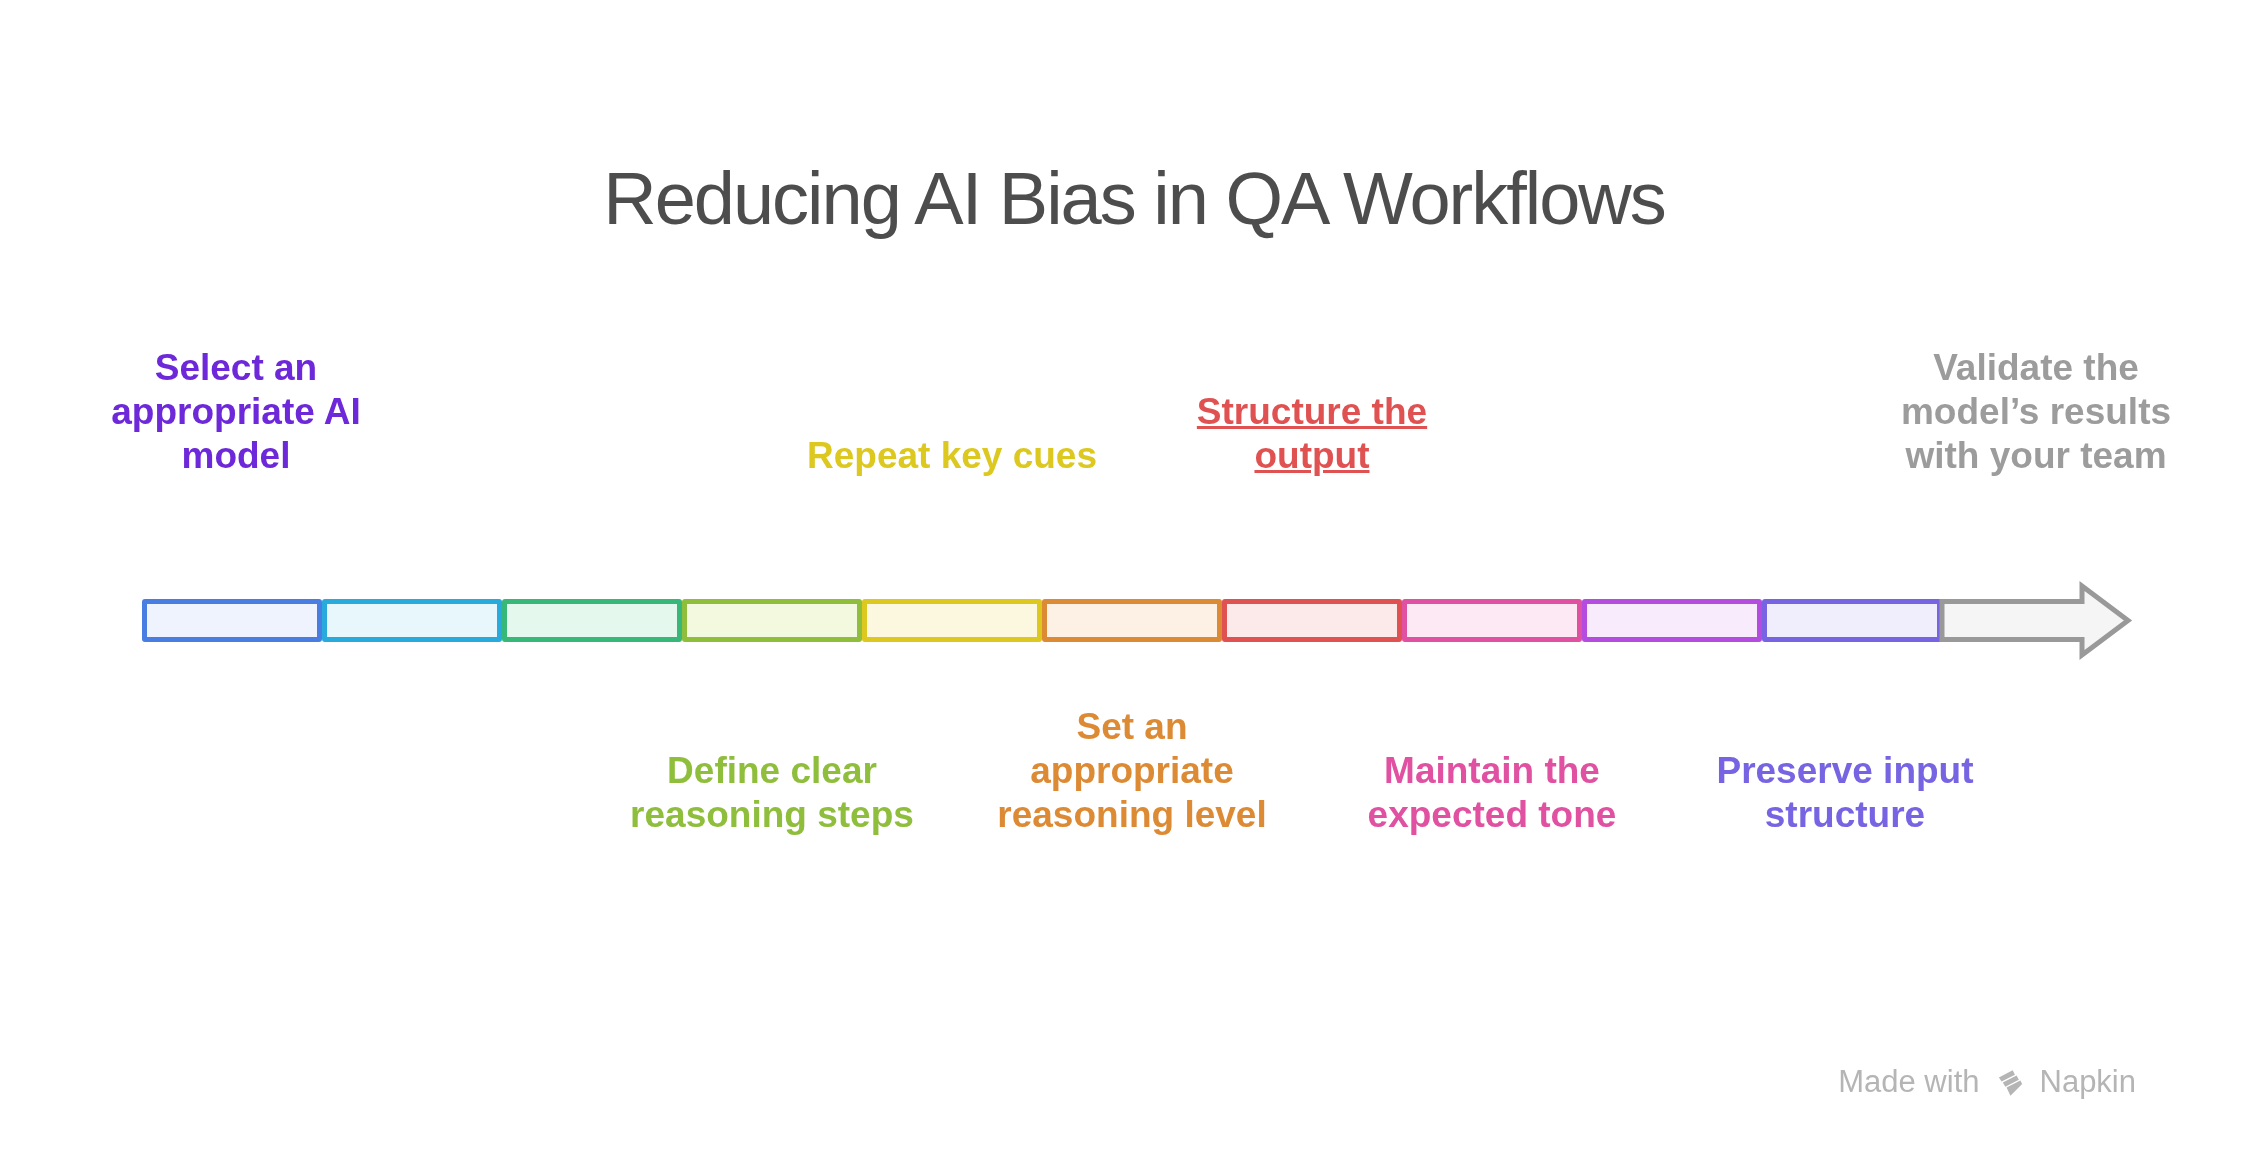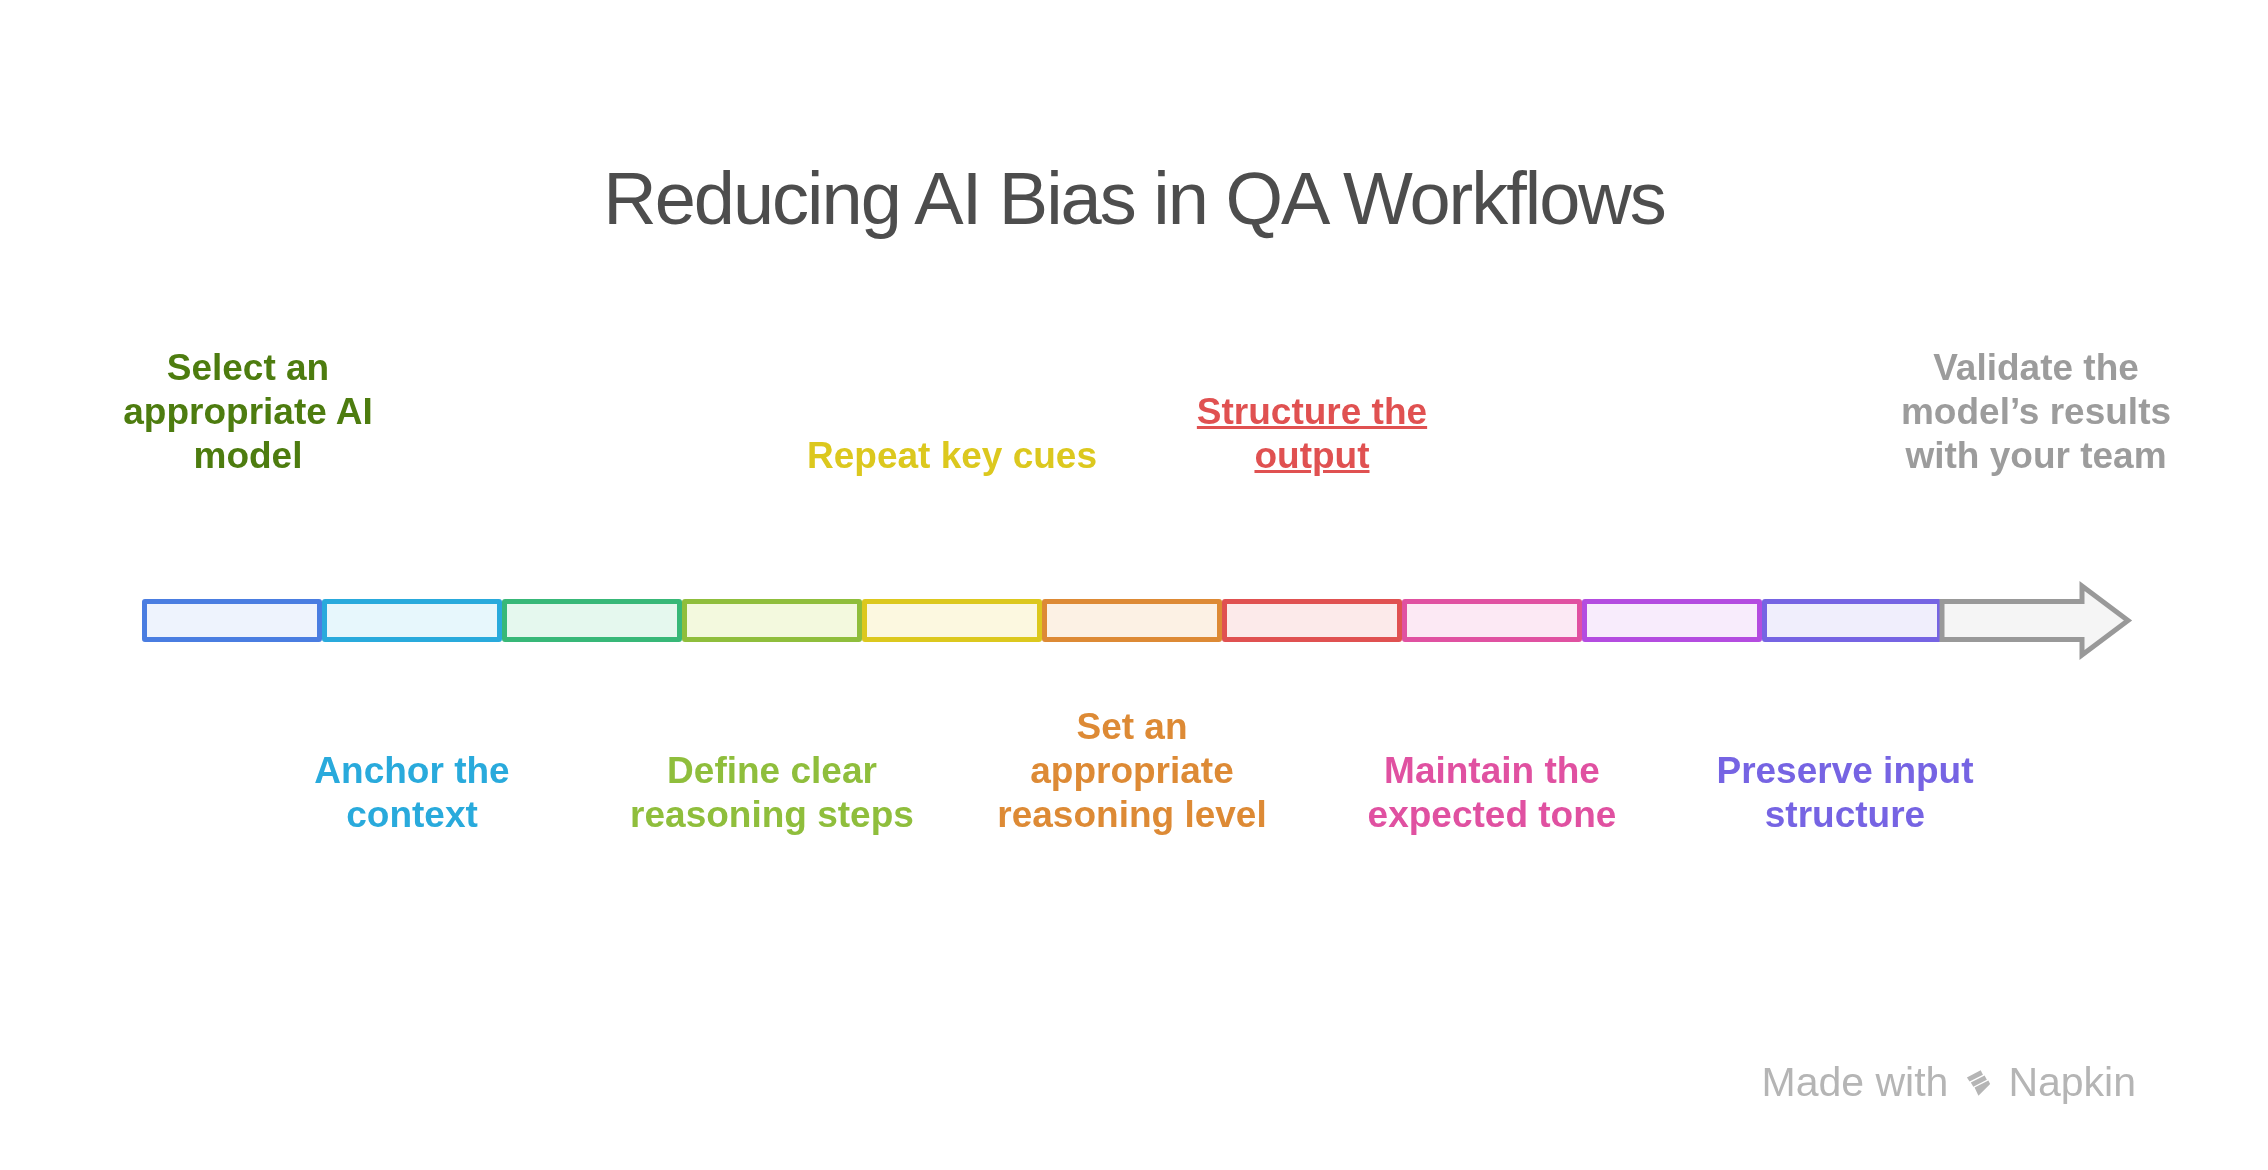--- a/index.html
+++ b/index.html
@@ -22,43 +22,41 @@
   .step-label.top{bottom:692px;}
   .step-label.bottom{bottom:333px;margin-top:31px;}
   .seg{
     position:absolute;top:599px;width:180px;height:43px;
     box-sizing:border-box;border:5px solid #ccc;border-radius:3px;
   }
   .arrow-svg{position:absolute;left:0;top:0;pointer-events:none;}
   .watermark{
     position:absolute;top:1060px;right:132px;height:44px;
     display:flex;align-items:center;gap:12px;
-    color:#b5b5b5;font-size:41px;
+    color:#b5b5b5;font-size:31px;
   }
   .watermark .logo{display:block;}
 </style>
 </head>
 <body>
 
 <div class="canvas">
 
   <h1 class="title" style="color: rgb(77, 77, 77);">Reducing AI Bias in QA Workflows</h1>
 
-  <div class="step-label top" style="left: 248px; color: #4d7c0f;">Select an
+  <div class="step-label top" style="left: 236px; color: #6d28d9;">Select an
 appropriate AI
 model</div>
   <div class="step-label top" style="left: 952px; color: rgb(220, 200, 30);">Repeat key cues</div>
   <div class="step-label top" style="left: 1312px; color: rgb(224, 81, 81); text-decoration: underline;">Structure the
 output</div>
   <div class="step-label top" style="left: 2036px; color: rgb(156, 156, 156);">Validate the
 model’s results
 with your team</div>
 
-  <div class="step-label bottom" style="left: 412px; color: rgb(41, 170, 220);">Anchor the
-context</div>
   <div class="step-label bottom" style="left: 772px; color: rgb(143, 190, 60);">Define clear
 reasoning steps</div>
   <div class="step-label bottom" style="left: 1132px; color: rgb(221, 138, 53);">Set an
 appropriate
 reasoning level</div>
   <div class="step-label bottom" style="left: 1492px; color: rgb(224, 81, 161);">Maintain the
 expected tone</div>
   <div class="step-label bottom" style="left: 1845px; color: rgb(118, 100, 227);">Preserve input
 structure</div>
 

